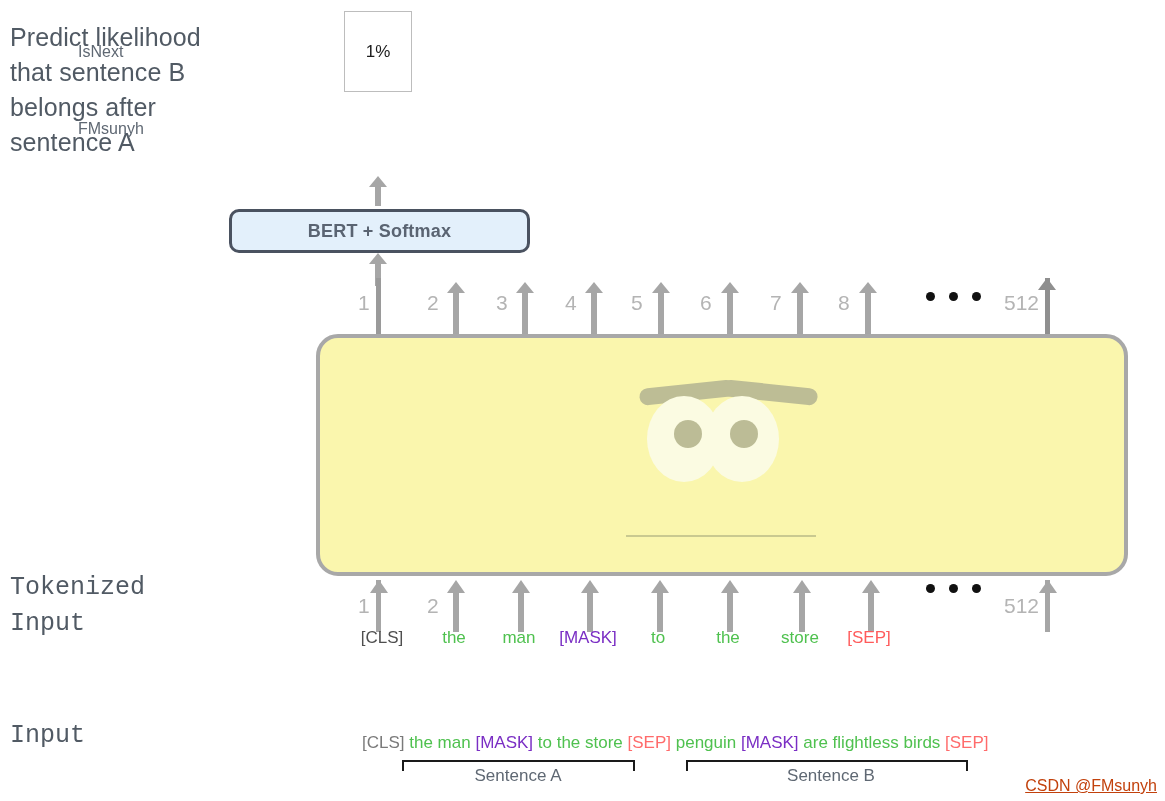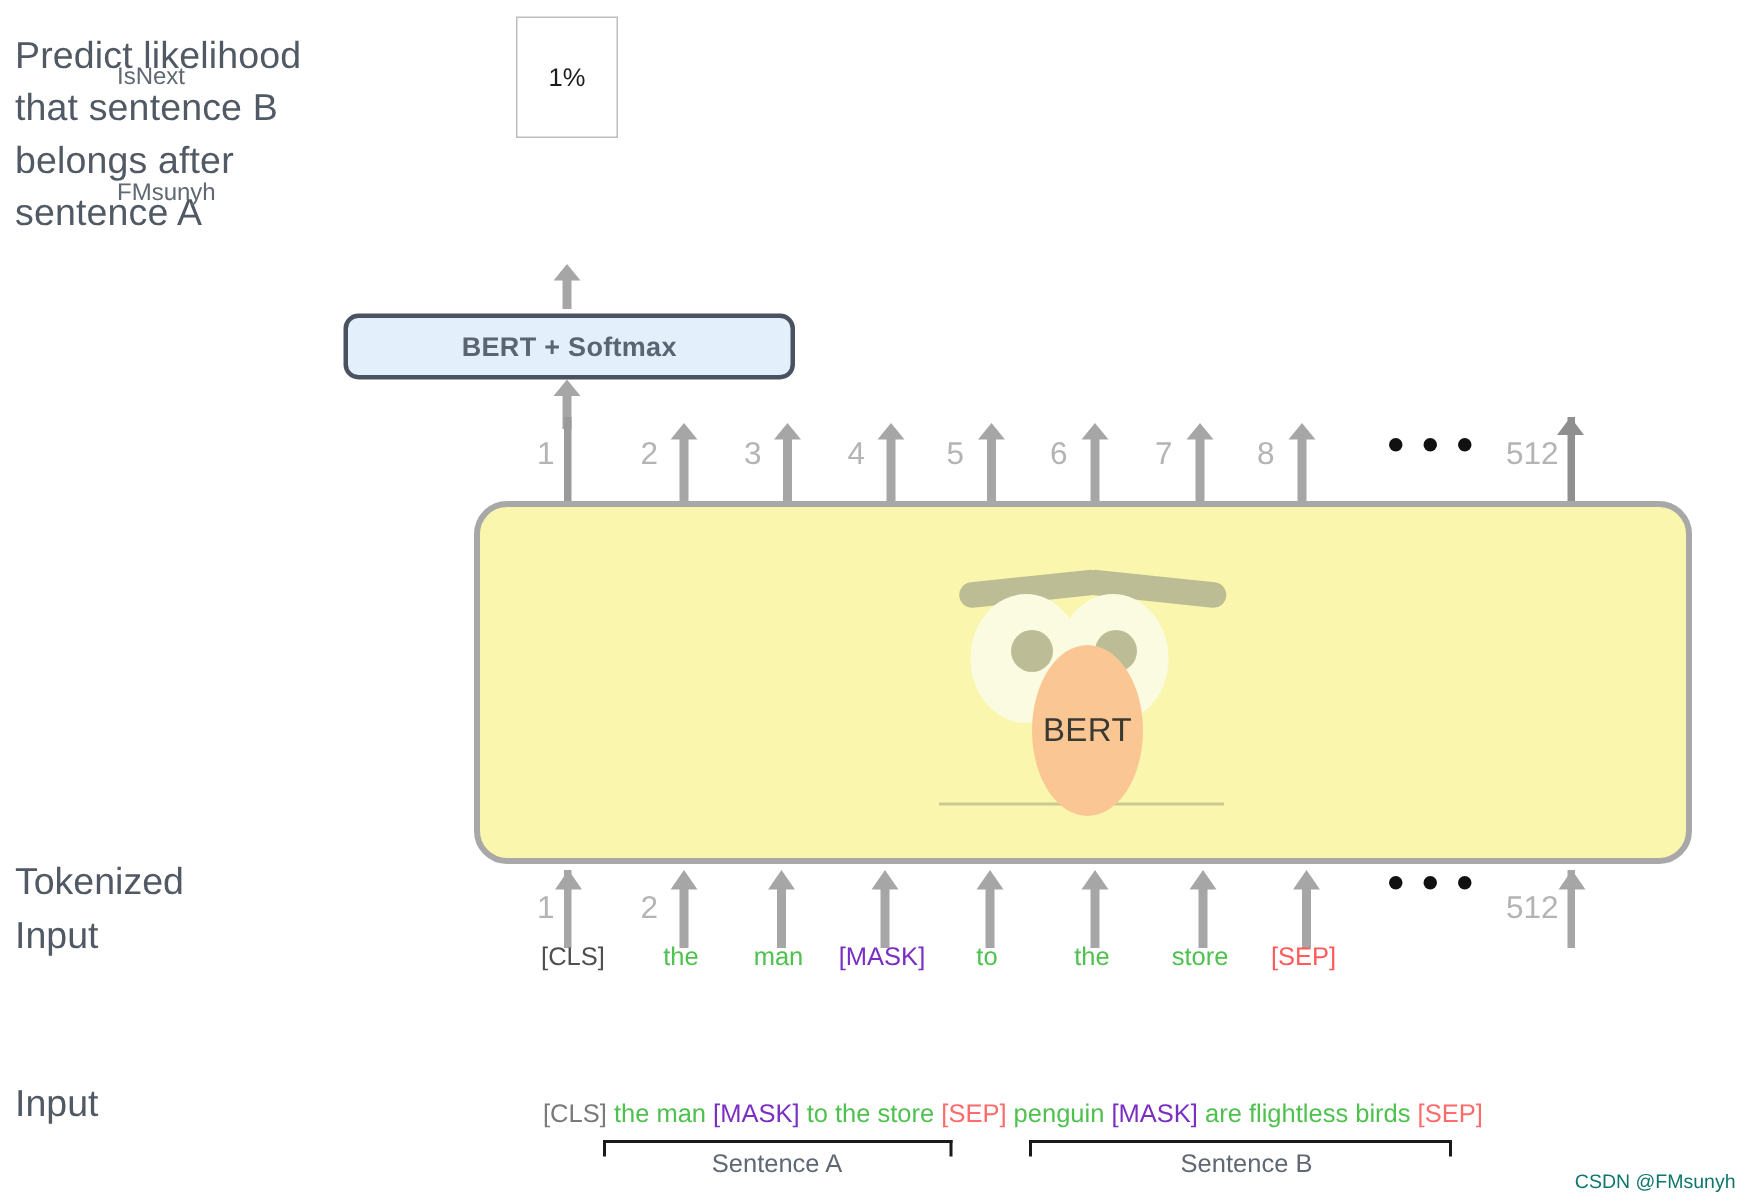--- a/index.html
+++ b/index.html
@@ -275,20 +275,21 @@
     white-space: nowrap;
     transform: translateX(-50%);
   }
 
   
   .row-label {
     font-size: 25px;
     color: #515a64;
     line-height: 36px;
     white-space: pre-line;
+    font-family: Liberation Mono, monospace;
   }
   #label-tokenized { left: 10px; top: 570px; }
   #label-input     { left: 10px; top: 718px; }
 
   
   #input-sentence {
     left: 362px;
     top: 733px;
     font-size: 17px;
     white-space: nowrap;
@@ -314,22 +315,23 @@
     text-align: center;
     transform: translateX(-50%);
   }
   #bracket-label-a { left: 518px; }
   #bracket-label-b { left: 831px; }
 
   
   #watermark {
     right: 8px;
     bottom: 6px;
-    font-size: 13px;
-    color: #0f766e;
+    font-size: 16px;
+    color: #c2410c;
+    text-decoration: underline;
   }
 </style>
 </head>
 <body>
 
 <div class="abs" id="headline">Predict likelihood
 that sentence B
 belongs after
 sentence A</div>
 
@@ -408,23 +410,20 @@
 
 <div class="abs" id="bert-box">
   <div class="abs" id="mascot">
     <div id="brow-left"></div>
     <div id="brow-right"></div>
     <div class="eye" id="eye-left"></div>
     <div class="eye" id="eye-right"></div>
     <div class="pupil" id="pupil-left"></div>
     <div class="pupil" id="pupil-right"></div>
     <div id="mouth"></div>
-    <div id="nose">
-      <span>BERT</span>
-    </div>
   </div>
 </div>
 
 <div class="abs" id="token-row"></div>
 <div id="head-pos1-in"></div>
 <div id="line-pos1-in"></div>
 <div id="head-pos512-in"></div>
 <div id="line-pos512-in"></div>
 <div id="in-dyn">
     <div class="idx-label" style="left: 358px; top: 594px;">1</div>

